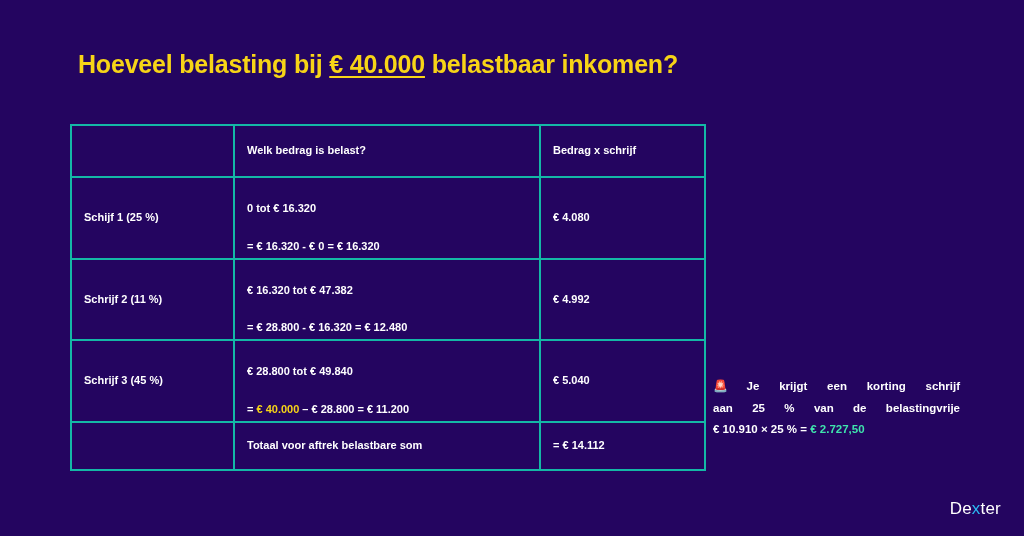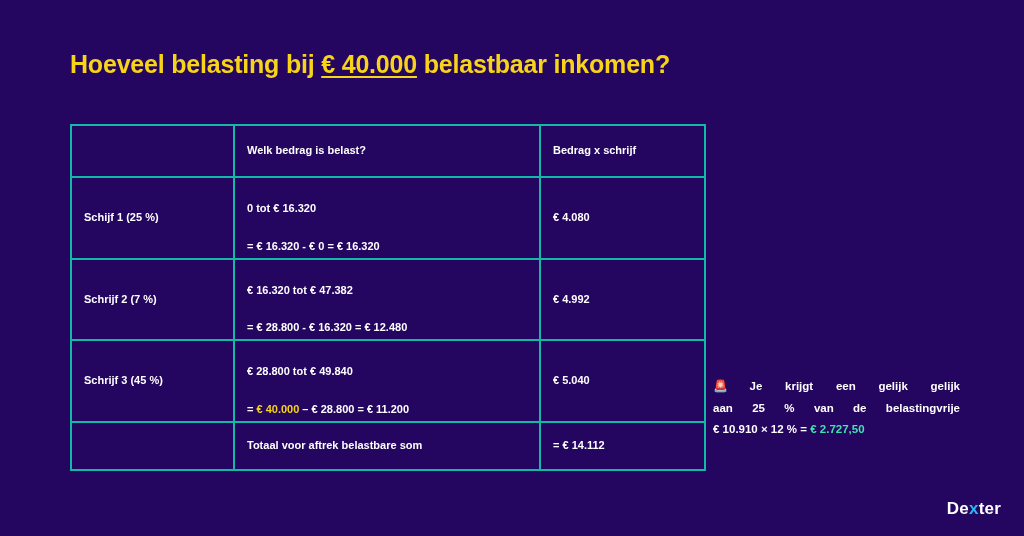--- a/index.html
+++ b/index.html
@@ -13,21 +13,21 @@
   body {
     background: #240560;
     font-family: "Liberation Sans", sans-serif;
     position: relative;
     color: #ffffff;
   }
 
   
   #slide-title {
     position: absolute;
-    left: 70px;
+    left: 78px;
     top: 50px;
     font-size: 25px;
     font-weight: bold;
     color: #F7D417;
     letter-spacing: -0.2px;
     white-space: nowrap;
   }
   #slide-title .underlined {
     text-decoration: underline;
     text-decoration-thickness: 2px;
@@ -83,21 +83,21 @@
     font-size: 12px;
     margin-right: 2px;
   }
 
   
   #brand-logo {
     position: absolute;
     right: 23px;
     bottom: 17px;
     font-size: 17px;
-    font-weight: bold;
+    font-weight: normal;
     color: #ffffff;
     letter-spacing: 0.2px;
     padding-left: 30px;
   }
   #brand-logo .logo-x { color: #2BB8F0; }
 </style>
 </head>
 <body>
 
 <div id="slide-title">
@@ -120,21 +120,21 @@
     <tr class="row-bracket">
       <td>Schijf 1 (25 %)</td>
       <td>
         <span class="cell-line">0 tot € 16.320</span>
         <span class="cell-line"><span>= € 16.320 - € 0 = € 16.320</span><span class="hl-yellow"></span><span></span></span>
       </td>
       <td>€ 4.080</td>
     </tr>
 
     <tr class="row-bracket">
-      <td>Schrijf 2 (7 %)</td>
+      <td>Schrijf 2 (11 %)</td>
       <td>
         <span class="cell-line">€ 16.320 tot € 47.382</span>
         <span class="cell-line"><span>= € 28.800 - € 16.320 = € 12.480</span><span class="hl-yellow"></span><span></span></span>
       </td>
       <td>€ 4.992</td>
     </tr>
 
     <tr class="row-bracket">
       <td>Schrijf 3 (45 %)</td>
       <td>
@@ -147,20 +147,20 @@
 
     <tr class="row-total">
       <td></td>
       <td class="mint">Totaal voor aftrek belastbare som</td>
       <td class="mint">= € 14.112</td>
     </tr>
   </tbody>
 </table>
 
 <div id="side-note">
-  <span class="note-line justify"><span id="note-emoji">🚨</span><span>Je krijgt een gelijk gelijk</span></span>
+  <span class="note-line justify"><span id="note-emoji">🚨</span><span>Je krijgt een korting schrijf</span></span>
   <span class="note-line justify">aan 25 % van de belastingvrije</span>
-  <span class="note-line"><span>€ 10.910 × 12 % = </span><span class="mint">€ 2.727,50</span></span>
+  <span class="note-line"><span>€ 10.910 × 25 % = </span><span class="mint">€ 2.727,50</span></span>
 </div>
 
 <div id="brand-logo">
   <span>De</span><span class="logo-x">x</span><span>ter</span>
 </div>
 
 </body></html>

